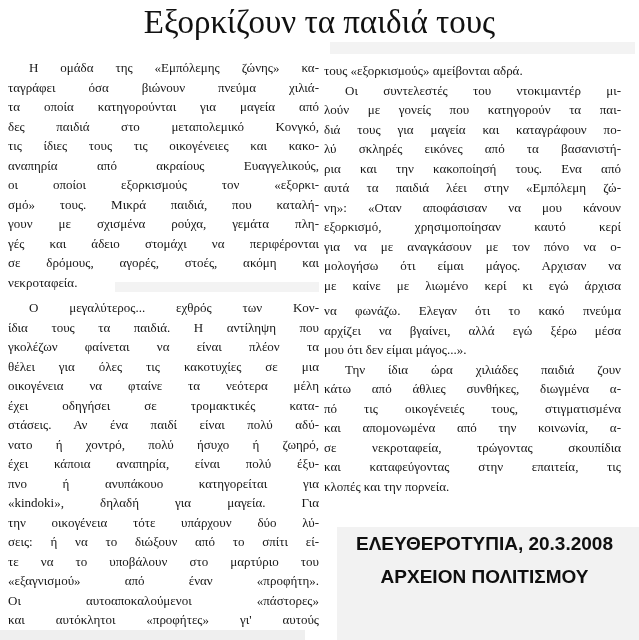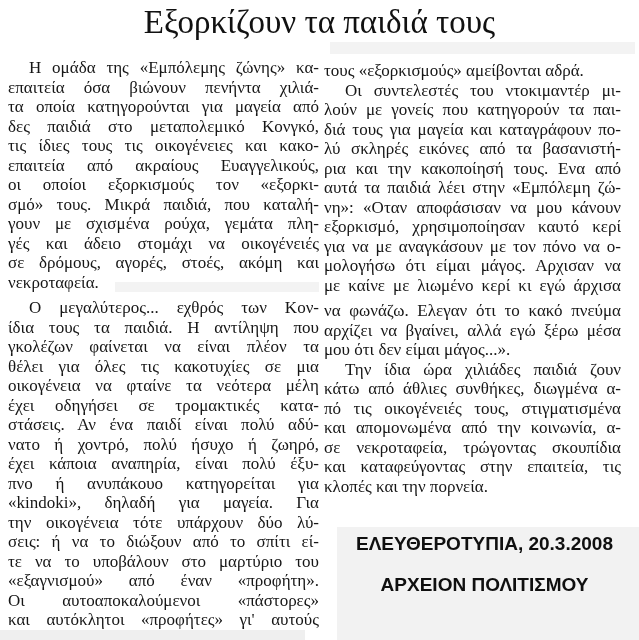--- a/index.html
+++ b/index.html
@@ -22,21 +22,21 @@
     left: 0;
     width: 100%;
     text-align: center;
     font-size: 33px;
     font-weight: normal;
     color: #111111;
     margin: 0;
   }
   .col {
     position: absolute;
-    font-size: 17px;
+    font-size: 13px;
   }
   .col-left  { left: 8px;   top: 58px; width: 311px; }
   .col-right { left: 324px; top: 61px; width: 297px; }
   .line {
     line-height: 19.5px;
     text-align: justify;
     text-align-last: justify;
     white-space: normal;
   }
   .line.pend { text-align-last: left; }
@@ -47,45 +47,45 @@
     left: 336px;
     top: 534px;
     width: 297px;
     text-align: center;
     font-family: "Liberation Sans", "DejaVu Sans", sans-serif;
     font-weight: bold;
     font-size: 19px;
     line-height: 20px;
     color: #0f0f0f;
   }
-  .footer .credit-line { margin-top: 21px; }
+  .footer .credit-line { margin-top: 13px; }
 </style>
 </head>
 <body>
 
 <div class="page">
 
   <div class="artifact" style="left:330px; top:42px; width:305px; height:12px; background:#f3f3f3;"></div>
   <div class="artifact" style="left:337px; top:527px; width:302px; height:113px; background:#f2f2f2;"></div>
   <div class="artifact" style="left:115px; top:282px; width:204px; height:10px; background:#f3f3f3;"></div>
   <div class="artifact" style="left:0px; top:630px; width:305px; height:10px; background:#efefef;"></div>
 
   <h1 class="headline">Εξορκίζουν τα παιδιά τους</h1>
 
   <div class="col col-left">
       <div class="line indent">Η ομάδα της «Εμπόλεμης ζώνης» κα-</div>
-      <div class="line">επαιτεία όσα βιώνουν πενήντα χιλιά-</div>
+      <div class="line">ταγράφει όσα βιώνουν πνεύμα χιλιά-</div>
       <div class="line">τα οποία κατηγορούνται για μαγεία από</div>
       <div class="line">δες παιδιά στο μεταπολεμικό Κονγκό,</div>
       <div class="line">τις ίδιες τους τις οικογένειες και κακο-</div>
-      <div class="line">επαιτεία από ακραίους Ευαγγελικούς,</div>
+      <div class="line">αναπηρία από ακραίους Ευαγγελικούς,</div>
       <div class="line">οι οποίοι εξορκισμούς τον «εξορκι-</div>
       <div class="line">σμό» τους. Μικρά παιδιά, που καταλή-</div>
       <div class="line">γουν με σχισμένα ρούχα, γεμάτα πλη-</div>
-      <div class="line">γές και άδειο στομάχι να οικογένειές</div>
+      <div class="line">γές και άδειο στομάχι να περιφέρονται</div>
       <div class="line">σε δρόμους, αγορές, στοές, ακόμη και</div>
       <div class="line pend">νεκροταφεία.</div>
       <div class="line indent gap">Ο μεγαλύτερος... εχθρός των Κον-</div>
       <div class="line">ίδια τους τα παιδιά. Η αντίληψη που</div>
       <div class="line">γκολέζων φαίνεται να είναι πλέον τα</div>
       <div class="line">θέλει για όλες τις κακοτυχίες σε μια</div>
       <div class="line">οικογένεια να φταίνε τα νεότερα μέλη</div>
       <div class="line">έχει οδηγήσει σε τρομακτικές κατα-</div>
       <div class="line">στάσεις. Αν ένα παιδί είναι πολύ αδύ-</div>
       <div class="line">νατο ή χοντρό, πολύ ήσυχο ή ζωηρό,</div>

